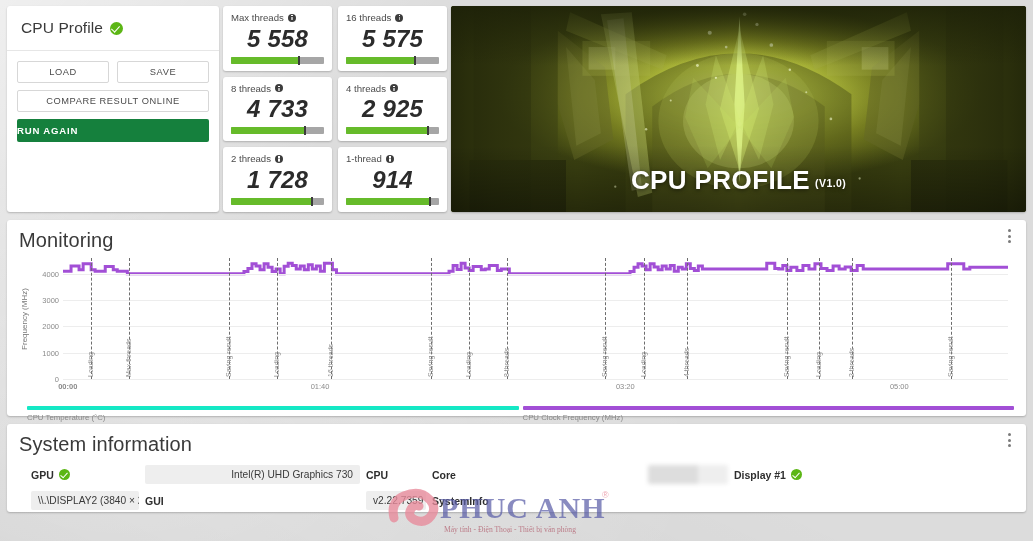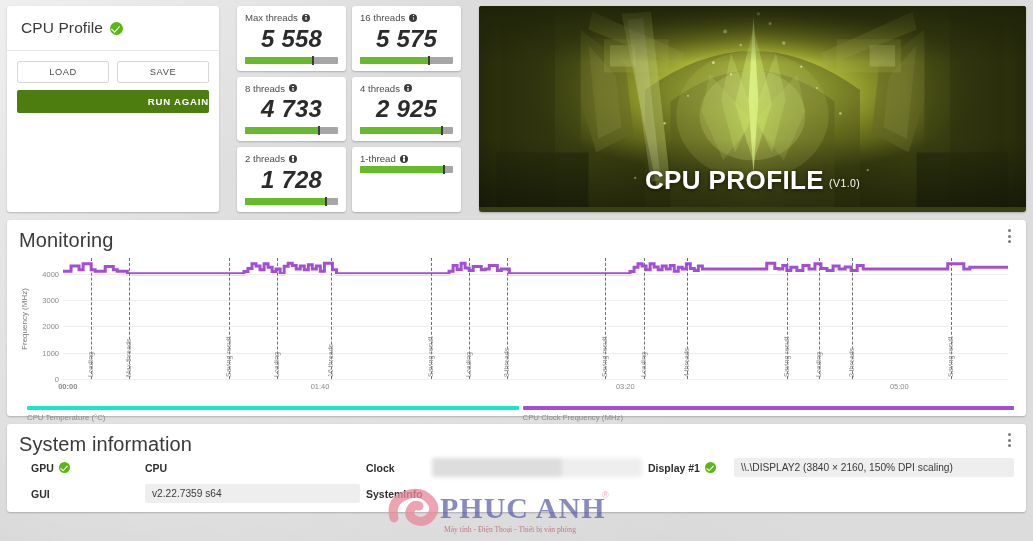--- a/index.html
+++ b/index.html
@@ -20,21 +20,21 @@
 
   .card {
     background: #ffffff;
     border-radius: 3px;
     box-shadow: 0 1px 2px rgba(0,0,0,.22);
   }
 
   
   .top-row {
     display: flex;
-    gap: 18px;
+    gap: 4px;
     height: 206px;
   }
 
   
   .left-panel { width: 212px; display: flex; flex-direction: column; }
   .lp-head {
     height: 45px;
     display: flex; align-items: center;
     padding: 0 14px;
     border-bottom: 1px solid #e6e6e6;
@@ -72,26 +72,26 @@
     border: 1px solid #d7d7d7;
     border-radius: 2px;
     cursor: pointer;
     user-select: none;
   }
   .btn-wide { width: 100%; height: 22px; line-height: 20px; margin-bottom: 7px; }
   .btn-primary {
     width: 100%;
     height: 23px;
     line-height: 23px;
-    text-align: right;
+    text-align: left;
     font-size: 9.6px;
     font-weight: bold;
     letter-spacing: .8px;
     color: #ffffff;
-    background: #4d7c0f;
+    background: #15803d;
     border: none;
     border-radius: 2px;
     cursor: pointer;
     user-select: none;
   }
 
   
   .score-grid {
     width: 224px;
     display: grid;
@@ -174,21 +174,21 @@
     left: 0; right: 0; bottom: 16px;
     text-align: center;
     color: #ffffff;
     font-size: 26px;
     font-weight: bold;
     letter-spacing: .4px;
     text-shadow: 0 1px 4px rgba(0,0,0,.55);
   }
   .hero-ver {
     font-size: 10.5px;
-    font-weight: normal;
+    font-weight: bold;
     margin-left: 5px;
     vertical-align: 2px;
     margin-top: 27px;
   }
 
   
   .panel {
     margin-top: 8px;
     position: relative;
     padding: 9px 12px 8px 12px;
@@ -285,22 +285,23 @@
   .legend-text { font-size: 7.8px; color: #8a8a8a; margin-top: 3px; }
 
   
   .sysinfo { height: 88px; }
   .sys-grid {
     display: grid;
     grid-template-columns: 108px 215px 60px 210px 80px 1fr;
     align-items: center;
     row-gap: 7px;
     column-gap: 6px;
-    margin-top: 2px;
+    margin-top: 9px;
     padding-left: 12px;
+    text-align: right;
   }
   .sys-key {
     font-size: 10.5px;
     font-weight: bold;
     color: #2e2e2e;
     display: flex; align-items: center;
     white-space: nowrap;
   }
   .sys-key .check-badge { width: 11px; height: 11px; margin-left: 5px; }
   .sys-key .check-badge::after { left: 2.9px; top: 2.1px; width: 3.3px; height: 6px; border-width: 0 1.6px 1.6px 0; }
@@ -339,20 +340,21 @@
   <div class="card left-panel">
     <div class="lp-head">
       <span class="lp-title">CPU Profile</span>
       <span class="check-badge"></span>
     </div>
     <div class="lp-body">
       <div class="btn-row">
         <div class="btn">LOAD</div>
         <div class="btn">SAVE</div>
       </div>
+      <div class="btn btn-wide">COMPARE RESULT ONLINE</div>
       <div class="btn-primary">RUN AGAIN</div>
     </div>
   </div>
 
   <div class="score-grid">
       <div class="score-card">
         <div class="sc-label">
           <span>Max threads</span>
           <span class="info-icon"></span>
         </div>
@@ -404,20 +406,21 @@
         <div class="sc-bar">
           <div class="sc-bar-fill" style="width:86%"></div>
           <div class="sc-bar-marker" style="left:86%"></div>
         </div>
       </div>
       <div class="score-card">
         <div class="sc-label">
           <span>1-thread</span>
           <span class="info-icon"></span>
         </div>
+        <div class="sc-value">914</div>
         <div class="sc-bar">
           <div class="sc-bar-fill" style="width:89%"></div>
           <div class="sc-bar-marker" style="left:89%"></div>
         </div>
       </div>
     </div>
 
   <div class="hero">
     <svg class="hero-img" viewBox="0 0 560 206" preserveAspectRatio="none">
       <defs>
@@ -604,25 +607,26 @@
   <div class="kebab">
       <i></i>
       <i></i>
       <i></i>
     </div>
   <div class="sys-grid" id="sys-grid">
       <div class="sys-key">
         <span>GPU</span>
         <span class="check-badge"></span>
       </div>
+      <div class="sys-val">Intel(R) UHD Graphics 730</div>
       <div class="sys-key">
         <span>CPU</span>
       </div>
       <div class="sys-key">
-        <span>Clock</span>
+        <span>Core</span>
       </div>
       <div class="sys-val blurred"></div>
       <div class="sys-key">
         <span>Display #1</span>
         <span class="check-badge"></span>
       </div>
       <div class="sys-val">\\.\DISPLAY2 (3840 × 2160, 150% DPI scaling)</div>
       <div class="sys-key">
         <span>GUI</span>
       </div>

